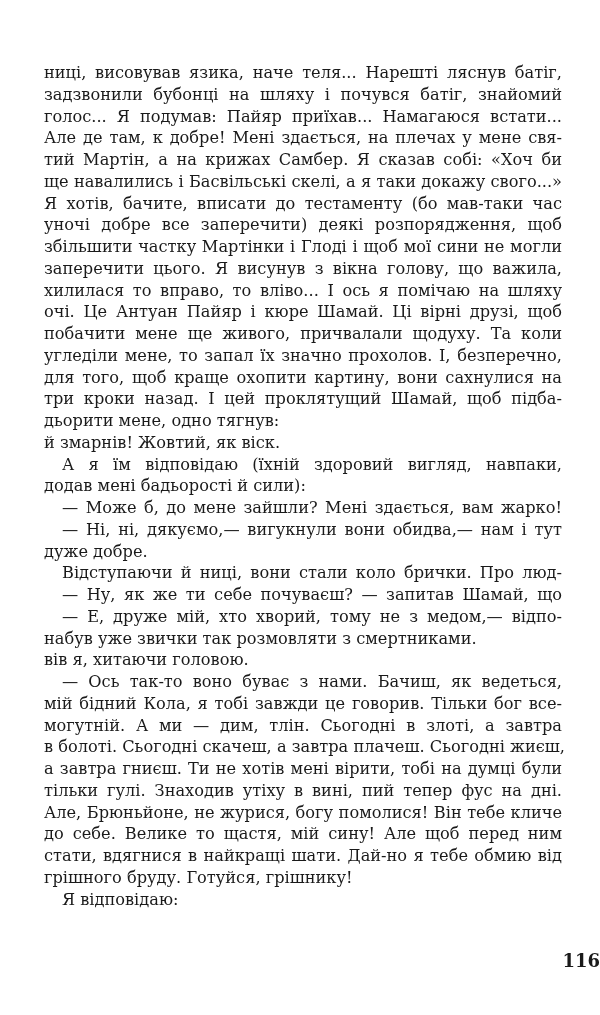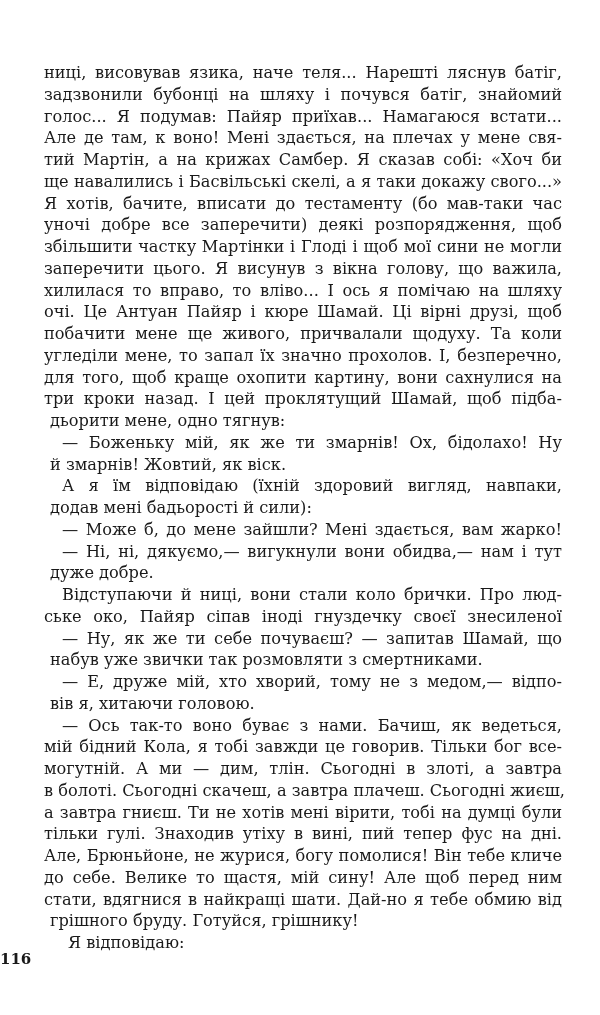--- a/index.html
+++ b/index.html
@@ -16,65 +16,63 @@
   }
   .line {
     display: block;
     white-space: nowrap;
     text-align: justify;
     text-align-last: justify;
     height: 21.75px;
     overflow: visible;
   }
   .line.indent { padding-left: 18px; }
-  .line.last { text-align-last: left; margin-left: 6px; }
+  .line.last { text-align-last: left; }
   .page-number {
     position: absolute;
     left: 0; right: 0;
     top: 950px;
-    text-align: left;
+    text-align: right;
     font-family: "DejaVu Serif", serif;
-    font-size: 15px;
+    font-size: 18px;
     font-weight: bold;
     color: #1a1a1a;
   }
 </style>
 </head>
 <body>
 
 <div class="page" id="page-body">
     <span class="line">ниці, висовував язика, наче теля... Нарешті ляснув батіг,</span>
     <span class="line">задзвонили бубонці на шляху і почувся батіг, знайомий</span>
     <span class="line">голос... Я подумав: Пайяр приїхав... Намагаюся встати...</span>
-    <span class="line">Але де там, к воно! Мені здається, на плечах у мене свя-</span>
+    <span class="line">Але де там, к добре! Мені здається, на плечах у мене свя-</span>
     <span class="line">тий Мартін, а на крижах Самбер. Я сказав собі: «Хоч би</span>
     <span class="line">ще навалились і Басвільські скелі, а я таки докажу свого...»</span>
     <span class="line">Я хотів, бачите, вписати до тестаменту (бо мав-таки час</span>
     <span class="line">уночі добре все заперечити) деякі розпорядження, щоб</span>
     <span class="line">збільшити частку Мартінки і Глоді і щоб мої сини не могли</span>
     <span class="line">заперечити цього. Я висунув з вікна голову, що важила,</span>
     <span class="line">хилилася то вправо, то вліво... І ось я помічаю на шляху</span>
     <span class="line">очі. Це Антуан Пайяр і кюре Шамай. Ці вірні друзі, щоб</span>
     <span class="line">побачити мене ще живого, причвалали щодуху. Та коли</span>
     <span class="line">угледіли мене, то запал їх значно прохолов. І, безперечно,</span>
     <span class="line">для того, щоб краще охопити картину, вони сахнулися на</span>
     <span class="line">три кроки назад. І цей проклятущий Шамай, щоб підба-</span>
     <span class="line last">дьорити мене, одно тягнув:</span>
-    <span class="line indent">— Боженьку мій, як же ти змарнів! Ох, бідолахо! Ну</span>
     <span class="line last">й змарнів! Жовтий, як віск.</span>
     <span class="line indent">А я їм відповідаю (їхній здоровий вигляд, навпаки,</span>
     <span class="line last">додав мені бадьорості й сили):</span>
     <span class="line indent">— Може б, до мене зайшли? Мені здається, вам жарко!</span>
     <span class="line indent">— Ні, ні, дякуємо,— вигукнули вони обидва,— нам і тут</span>
     <span class="line last">дуже добре.</span>
     <span class="line indent">Відступаючи й ниці, вони стали коло брички. Про люд-</span>
-    <span class="line">ське око, Пайяр сіпав іноді гнуздечку своєї знесиленої</span>
     <span class="line indent">— Ну, як же ти себе почуваєш? — запитав Шамай, що</span>
+    <span class="line indent">— Е, друже мій, хто хворий, тому не з медом,— відпо-</span>
     <span class="line last">набув уже звички так розмовляти з смертниками.</span>
-    <span class="line indent">— Е, друже мій, хто хворий, тому не з медом,— відпо-</span>
     <span class="line last">вів я, хитаючи головою.</span>
     <span class="line indent">— Ось так-то воно буває з нами. Бачиш, як ведеться,</span>
     <span class="line">мій бідний Кола, я тобі завжди це говорив. Тільки бог все-</span>
     <span class="line">могутній. А ми — дим, тлін. Сьогодні в злоті, а завтра</span>
     <span class="line">в болоті. Сьогодні скачеш, а завтра плачеш. Сьогодні жиєш,</span>
     <span class="line">а завтра гниєш. Ти не хотів мені вірити, тобі на думці були</span>
     <span class="line">тільки гулі. Знаходив утіху в вині, пий тепер фус на дні.</span>
     <span class="line">Але, Брюньйоне, не журися, богу помолися! Він тебе кличе</span>
     <span class="line">до себе. Велике то щастя, мій сину! Але щоб перед ним</span>
     <span class="line">стати, вдягнися в найкращі шати. Дай-но я тебе обмию від</span>

